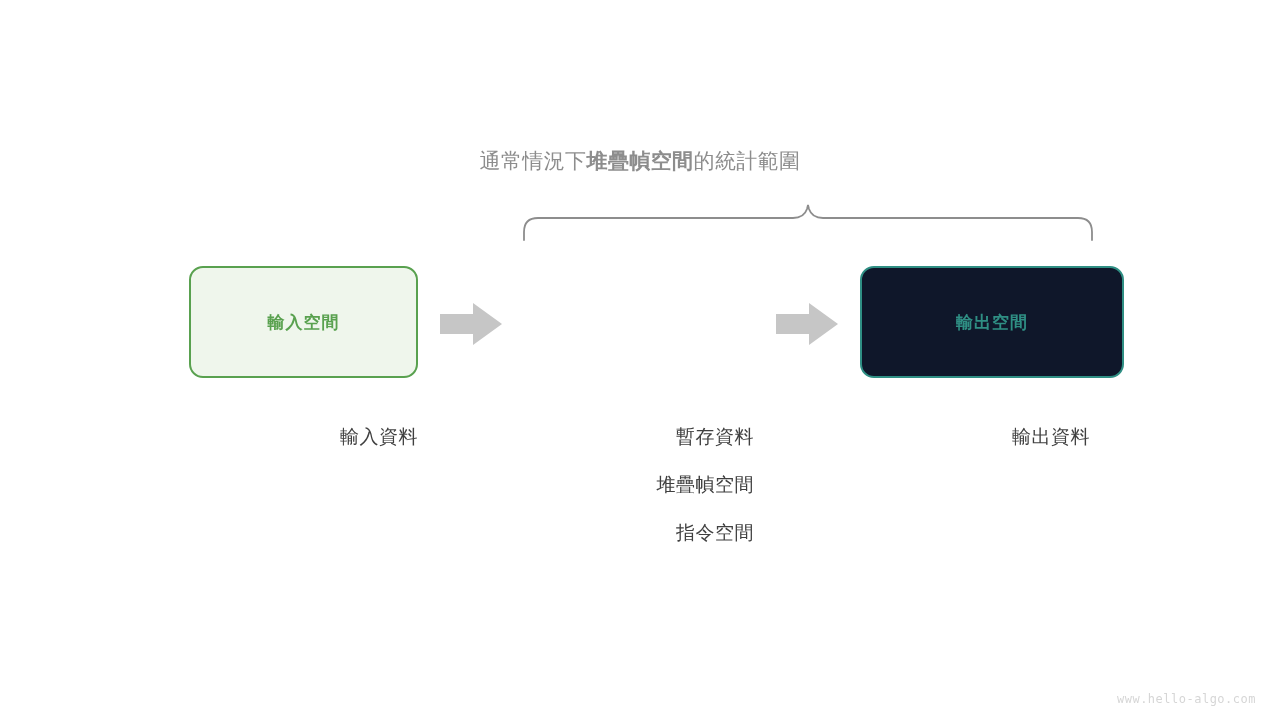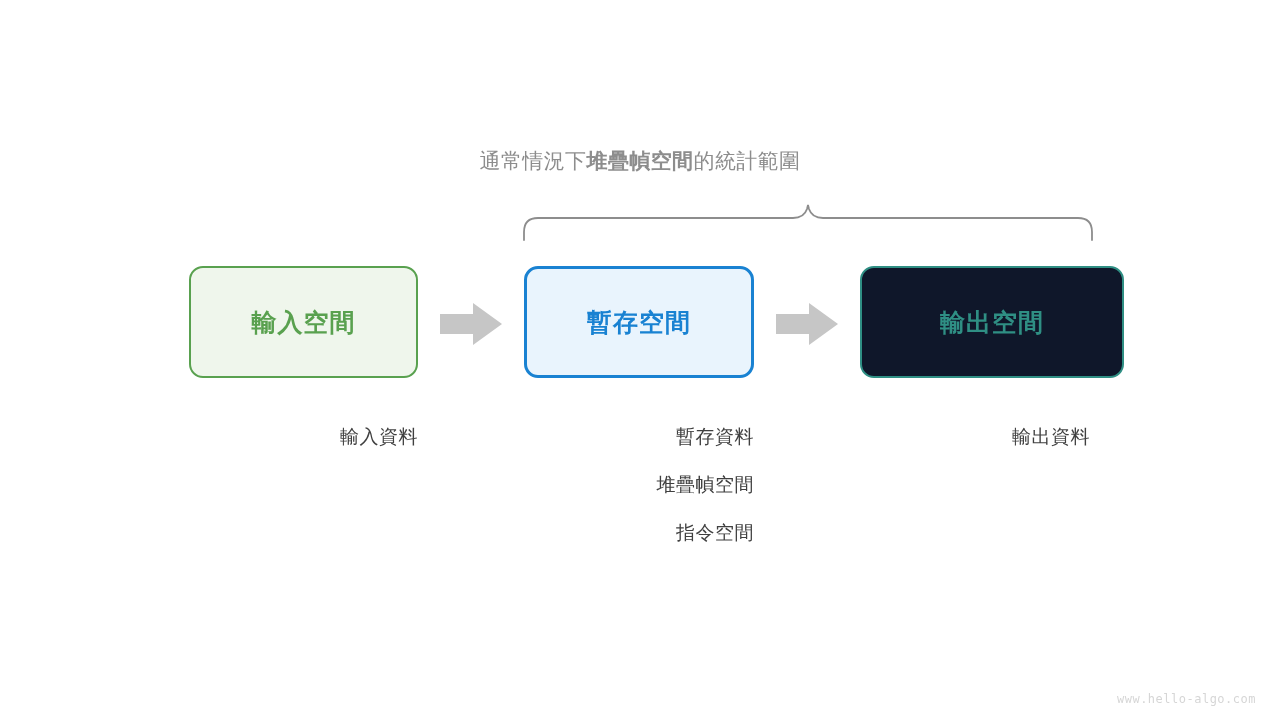--- a/index.html
+++ b/index.html
@@ -51,21 +51,21 @@
   
   .box {
     position: absolute;
     top: 266px;
     height: 112px;
     border-radius: 14px;
     box-sizing: border-box;
     display: flex;
     align-items: center;
     justify-content: center;
-    font-size: 25px;
+    font-size: 17px;
     font-weight: bold;
     letter-spacing: 1px;
   }
   .box-input {
     left: 189px;
     width: 229px;
     background: #eff6ec;
     border: 2px solid #59a14f;
     color: #59a14f;
   }
@@ -144,23 +144,20 @@
   </svg>
 
   <div class="box box-input">
     <span>輸入空間</span>
   </div>
 
   <svg class="arrow arrow-1" viewBox="0 0 62 42">
     <polygon points="0,11 33,11 33,0 62,21 33,42 33,31 0,31" fill="#c6c6c6"></polygon>
   </svg>
 
-  <div class="box box-temp">
-    <span>暫存空間</span>
-  </div>
 
   <svg class="arrow arrow-2" viewBox="0 0 62 42">
     <polygon points="0,11 33,11 33,0 62,21 33,42 33,31 0,31" fill="#c6c6c6"></polygon>
   </svg>
 
   <div class="box box-output">
     <span>輸出空間</span>
   </div>
 
   <div class="caption caption-input">

